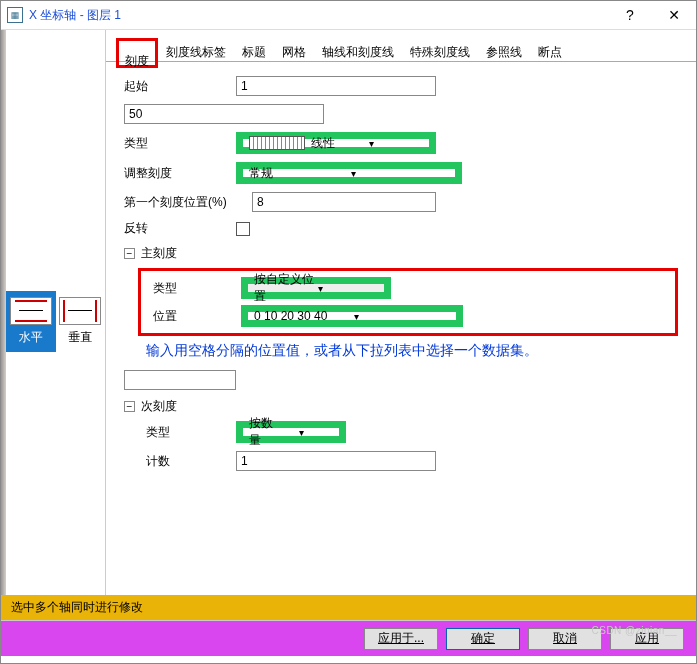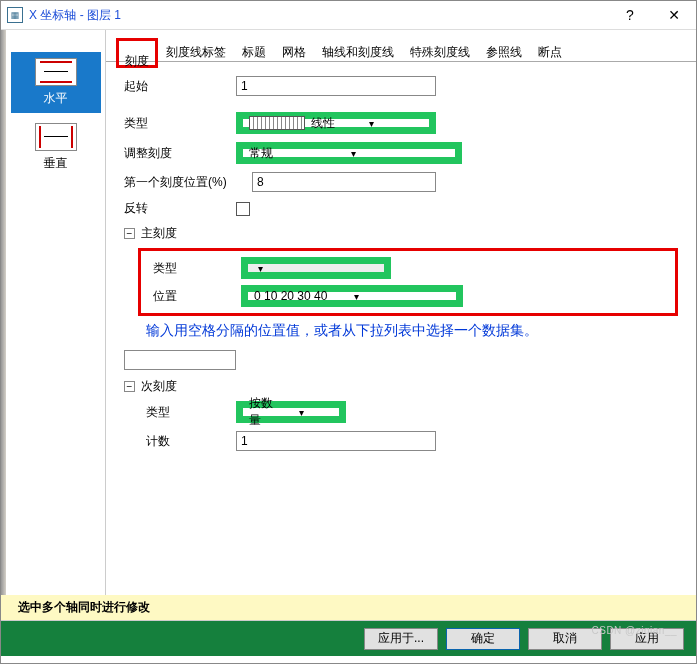--- a/index.html
+++ b/index.html
@@ -26,21 +26,21 @@
 .titlebar-btn {
   width: 44px; height: 29px; display: flex; align-items: center;
   justify-content: center; font-size: 14px; color: #000;
 }
 .dialog-body { display: flex; height: 565px; }
 .left-rail {
   width: 5px; background: linear-gradient(to right, #969696, #d4d0c8);
 }
 .sidebar {
   width: 100px; background: #fff; border-right: 1px solid #ccc;
-  display: flex; flex-direction: column; align-items: center; padding-top: 22px;
+  display: flex; align-items: center; padding-top: 22px;
 }
 .axis-item {
   width: 90px; padding: 6px 0; text-align: center; margin-bottom: 4px;
 }
 .axis-item.selected { background: #1979ca; color: #fff; }
 .axis-icon {
   width: 42px; height: 28px; background: #fff; border: 1px solid #888;
   margin: 0 auto 4px; position: relative;
 }
 .axis-icon.h::before, .axis-icon.h::after {
@@ -90,25 +90,25 @@
 }
 .highlight-box {
   border: 3px solid #e60000; padding: 6px 8px 6px 4px; margin: 2px 0 4px 14px;
 }
 .info-text { color: #0038d8; margin: 6px 0 10px 22px; font-size: 14px; }
 .opt-icon {
   width: 24px; height: 14px; border: 1px solid #555; margin-right: 6px;
   background: repeating-linear-gradient(90deg,#fff,#fff 3px,#888 3px,#888 4px);
 }
 .footer-note {
-  padding: 4px 17px; font-size: 12px; color: #000; background: #fef9c3; font-weight: bold;
+  padding: 4px 10px; font-size: 12px; color: #000; background: #eab308;
 }
 .btn-bar {
   height: 36px; display: flex; justify-content: flex-end; align-items: center;
-  gap: 8px; padding: 0 12px; border-top: 1px solid #ccc; background: #15803d;
+  gap: 8px; padding: 0 12px; border-top: 1px solid #ccc; background: #d946ef; text-decoration: underline;
 }
 .btn {
   min-width: 74px; height: 22px; border: 1px solid #888; background: #e1e1e1;
   font-size: 12px; padding: 0 10px; display: inline-flex; align-items: center;
   justify-content: center;
 }
 .btn.primary { border: 1px solid #0a64ad; background: #e1e1e1; }
 .watermark {
   position: absolute; right: 20px; bottom: 28px; color: #c8c8c8;
   font-size: 10px; letter-spacing: 0.5px; pointer-events: none;
@@ -159,20 +159,21 @@
         <div class="tab">参照线</div>
         <div class="tab">断点</div>
       </div>
 
       <div class="content">
         <div class="row">
           <div class="lbl">起始</div>
           <input type="text" class="w200" value="1" style="">
         </div>
         <div class="row">
+          <input type="text" class="w200" value="50" style="">
         </div>
         <div class="row">
           <div class="lbl">类型</div>
           <div class="combo w200">
             <span class="opt-icon"></span>
             <span>线性</span>
             <span class="arrow">▾</span>
           </div>
         </div>
         <div class="row">
@@ -193,20 +194,21 @@
 
         <div class="treenode">
           <span class="collapse-box">−</span>
           <span>主刻度</span>
         </div>
 
         <div class="highlight-box">
           <div class="row" style="margin-bottom:6px">
             <div class="lbl" style="width:96px;padding-left:8px">类型</div>
             <div class="combo" style="width:150px;background:#eee">
+              <span>按自定义位置</span>
               <span class="arrow">▾</span>
             </div>
           </div>
           <div class="row" style="margin-bottom:0">
             <div class="lbl" style="width:96px;padding-left:8px">位置</div>
             <div class="combo" style="width:222px">
               <span>0 10 20 30 40</span>
               <span class="arrow">▾</span>
             </div>
           </div>

